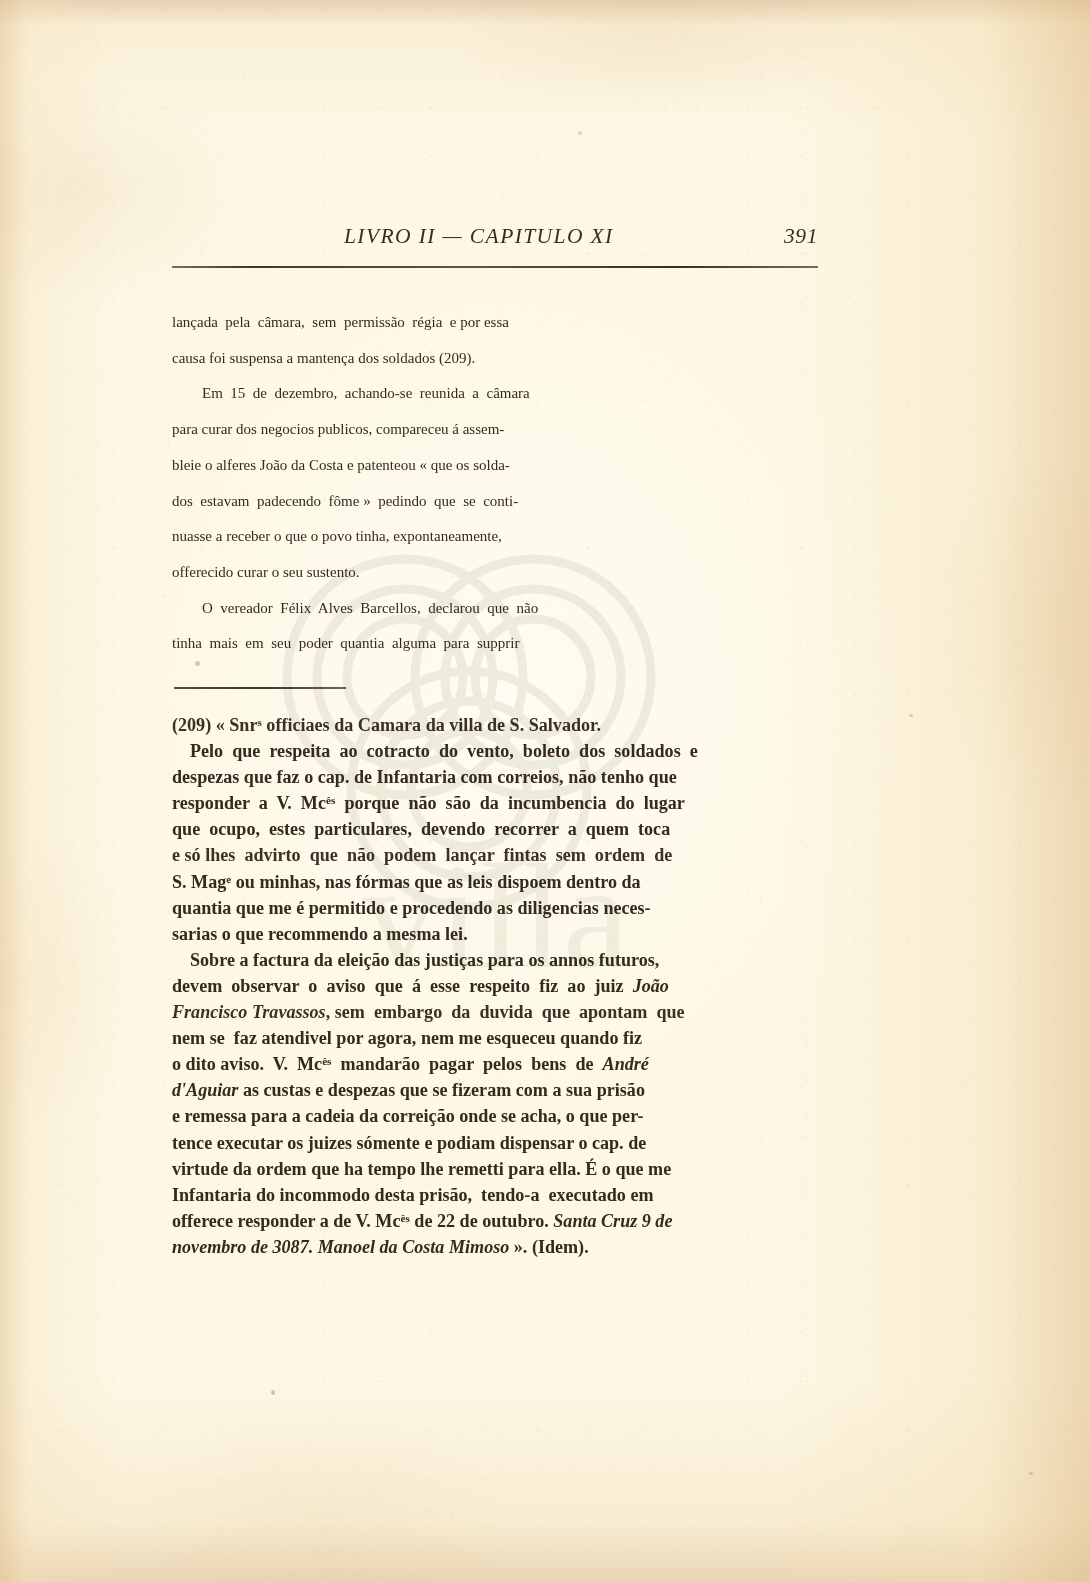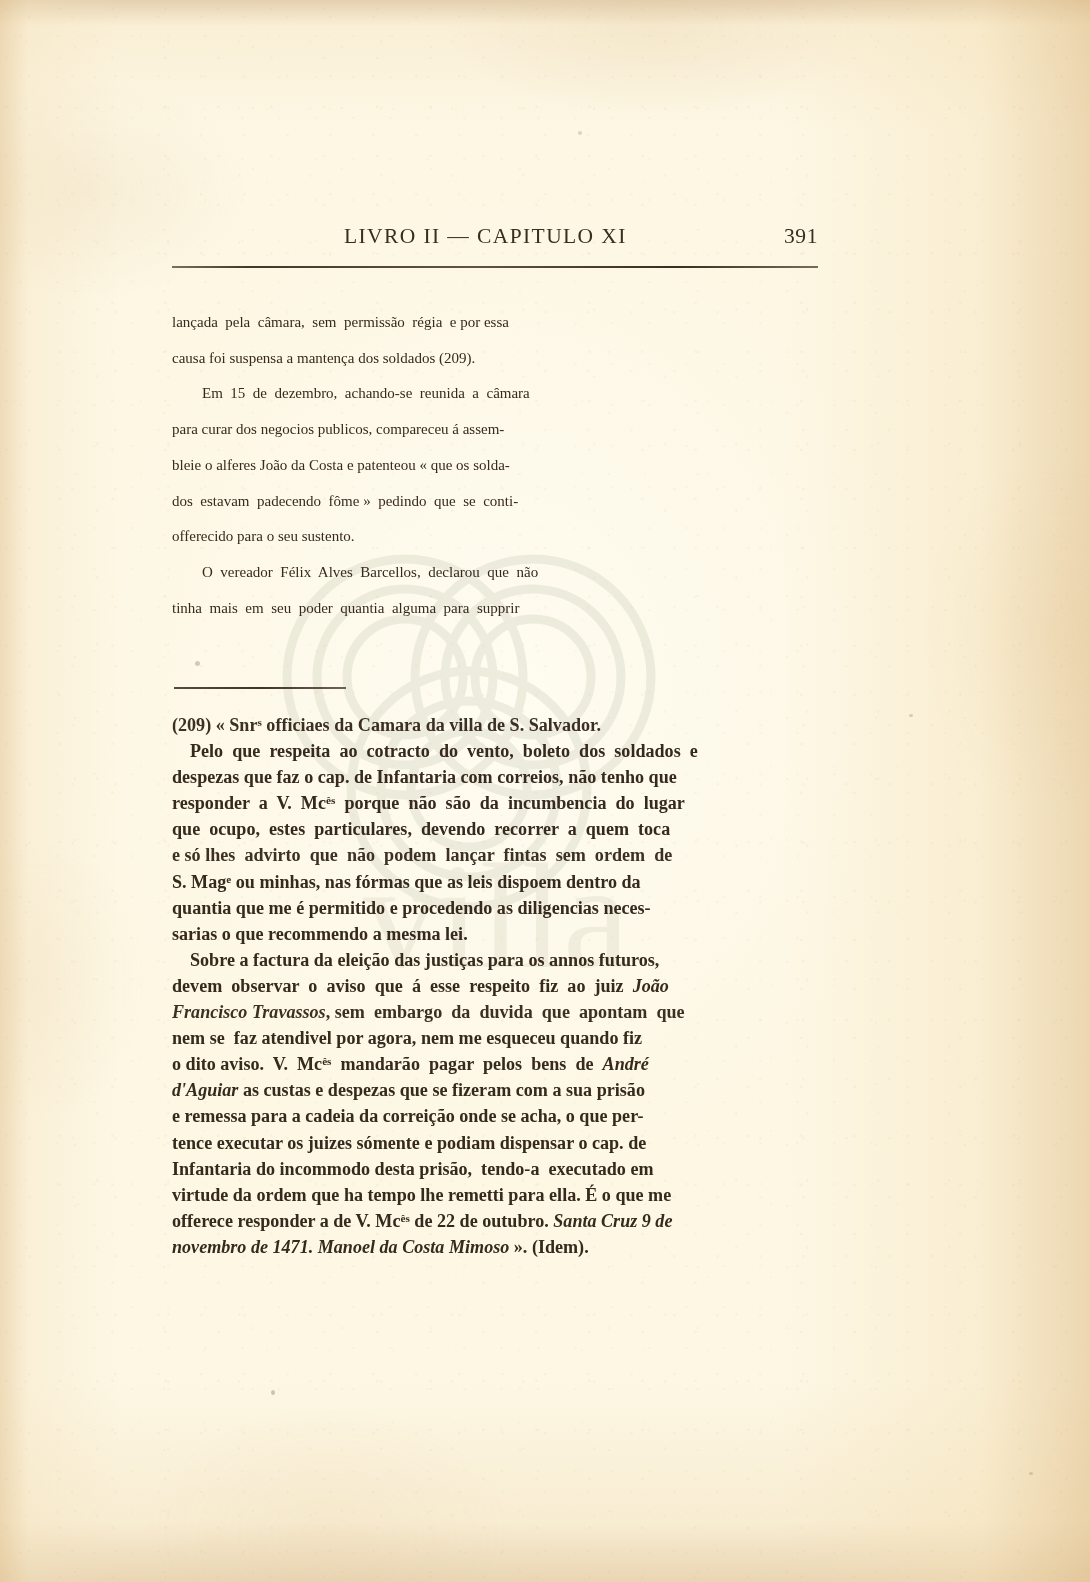--- a/index.html
+++ b/index.html
@@ -84,20 +84,21 @@
     position: absolute;
     left: 172px;
     top: 224px;
     width: 646px;
     display: flex;
     justify-content: space-between;
     align-items: baseline;
     font-size: 21.5px;
     letter-spacing: 1.4px;
     color: #3a2d20;
+    font-style: italic;
   }
   .running-head .head-title { padding-left: 172px; }
   .running-head .folio { letter-spacing: .6px; margin-left: 36px; }
 
   .head-rule {
     position: absolute;
     left: 172px;
     top: 266px;
     width: 646px;
     height: 2px;
@@ -199,21 +200,22 @@
   </div>
   <div class="head-rule"></div>
 
   <div class="body-block">
       <span class="line">lançada  pela  câmara,  sem  permissão  régia  e por essa</span>
       <span class="line">causa foi suspensa a mantença dos soldados (209).</span>
       <span class="line indent">Em  15  de  dezembro,  achando-se  reunida  a  câmara</span>
       <span class="line">para curar dos negocios publicos, compareceu á assem-</span>
       <span class="line">bleie o alferes João da Costa e patenteou « que os solda-</span>
       <span class="line">dos  estavam  padecendo  fôme »  pedindo  que  se  conti-</span>
-      <span class="line">offerecido para o seu sustento.</span>
+      <span class="line">nuasse a receber o que o povo tinha, expontaneamente,</span>
+      <span class="line">offerecido curar o seu sustento.</span>
       <span class="line indent">O  vereador  Félix  Alves  Barcellos,  declarou  que  não</span>
       <span class="line">tinha  mais  em  seu  poder  quantia  alguma  para  supprir</span>
     </div>
 
   <div class="note-rule"></div>
 
   <div class="note-block">
       <span class="line nl-1">(209) « Snr<sup>s</sup> officiaes da Camara da villa de S. Salvador.</span>
       <span class="line nl-2 indent">Pelo  que  respeita  ao  cotracto  do  vento,  boleto  dos  soldados  e</span>
       <span class="line nl-3">despezas que faz o cap. de Infantaria com correios, não tenho que</span>
@@ -224,24 +226,24 @@
       <span class="line nl-8">quantia que me é permitido e procedendo as diligencias neces-</span>
       <span class="line nl-9">sarias o que recommendo a mesma lei.</span>
       <span class="line nl-10 indent">Sobre a factura da eleição das justiças para os annos futuros,</span>
       <span class="line nl-11">devem  observar  o  aviso  que  á  esse  respeito  fiz  ao  juiz  <i>João</i></span>
       <span class="line nl-12"><i>Francisco Travassos</i>, sem  embargo  da  duvida  que  apontam  que</span>
       <span class="line nl-13">nem se  faz atendivel por agora, nem me esqueceu quando fiz</span>
       <span class="line nl-14">o dito aviso.  V.  Mc<sup>ês</sup>  mandarão  pagar  pelos  bens  de  <i>André</i></span>
       <span class="line nl-15"><i>d'Aguiar</i> as custas e despezas que se fizeram com a sua prisão</span>
       <span class="line nl-16">e remessa para a cadeia da correição onde se acha, o que per-</span>
       <span class="line nl-17">tence executar os juizes sómente e podiam dispensar o cap. de</span>
+      <span class="line nl-19">virtude da ordem que ha tempo lhe remetti para ella. É o que me</span>
       <span class="line nl-18">Infantaria do incommodo desta prisão,  tendo-a  executado em</span>
-      <span class="line nl-19">virtude da ordem que ha tempo lhe remetti para ella. É o que me</span>
       <span class="line nl-20">offerece responder a de V. Mc<sup>ês</sup> de 22 de outubro. <i>Santa Cruz 9 de</i></span>
-      <span class="line nl-21"><i>novembro de 1471. Manoel da Costa Mimoso</i> ». (Idem).</span>
+      <span class="line nl-21"><i>novembro de 3087. Manoel da Costa Mimoso</i> ». (Idem).</span>
     </div>
 
   <div class="speck" style="left:195px;  top:661px;  width:5px;  height:5px;  opacity:.45;"></div>
   <div class="speck" style="left:909px;  top:714px;  width:4px;  height:3px;  opacity:.40;"></div>
   <div class="speck" style="left:271px;  top:1390px; width:4px;  height:5px;  opacity:.50;"></div>
   <div class="speck" style="left:578px;  top:131px;  width:4px;  height:4px;  opacity:.35;"></div>
   <div class="speck" style="left:1029px; top:1472px; width:4px;  height:3px;  opacity:.35;"></div>
 
 </div>
 

